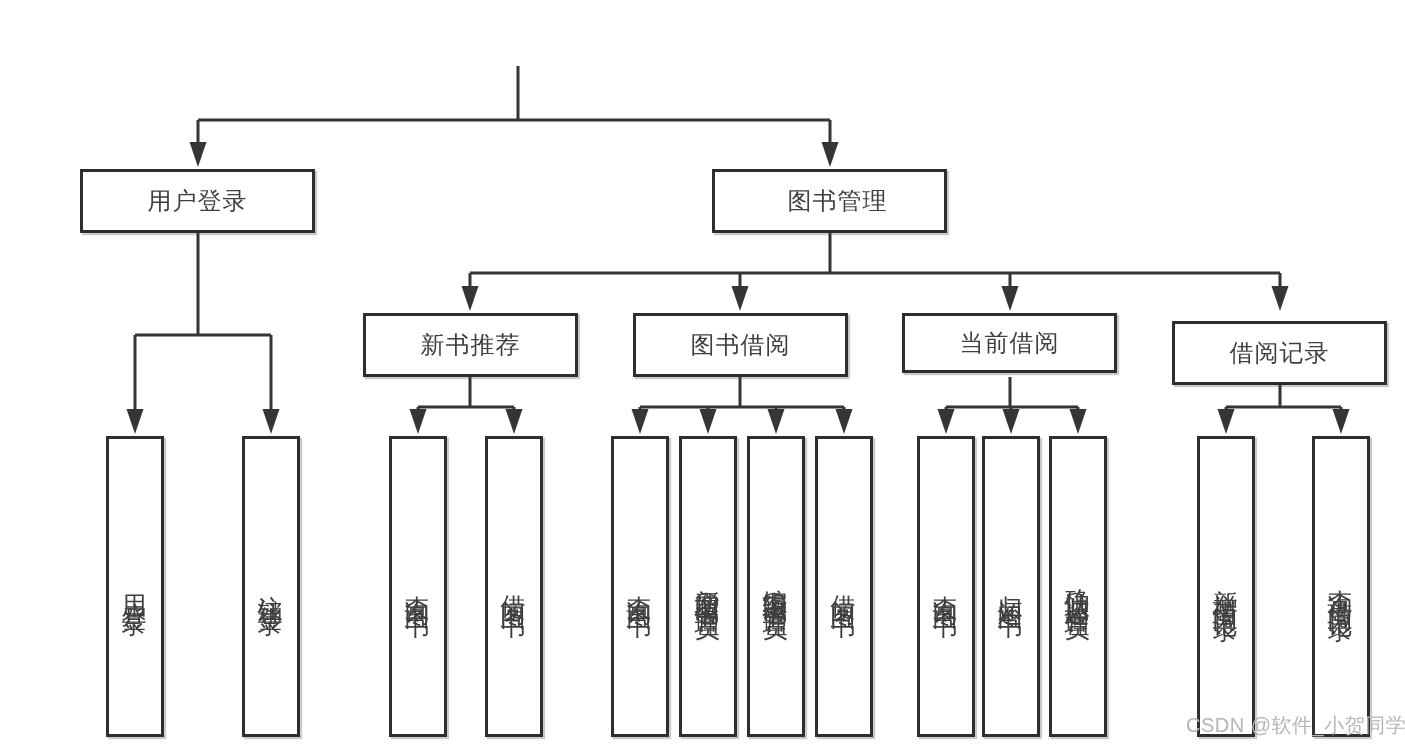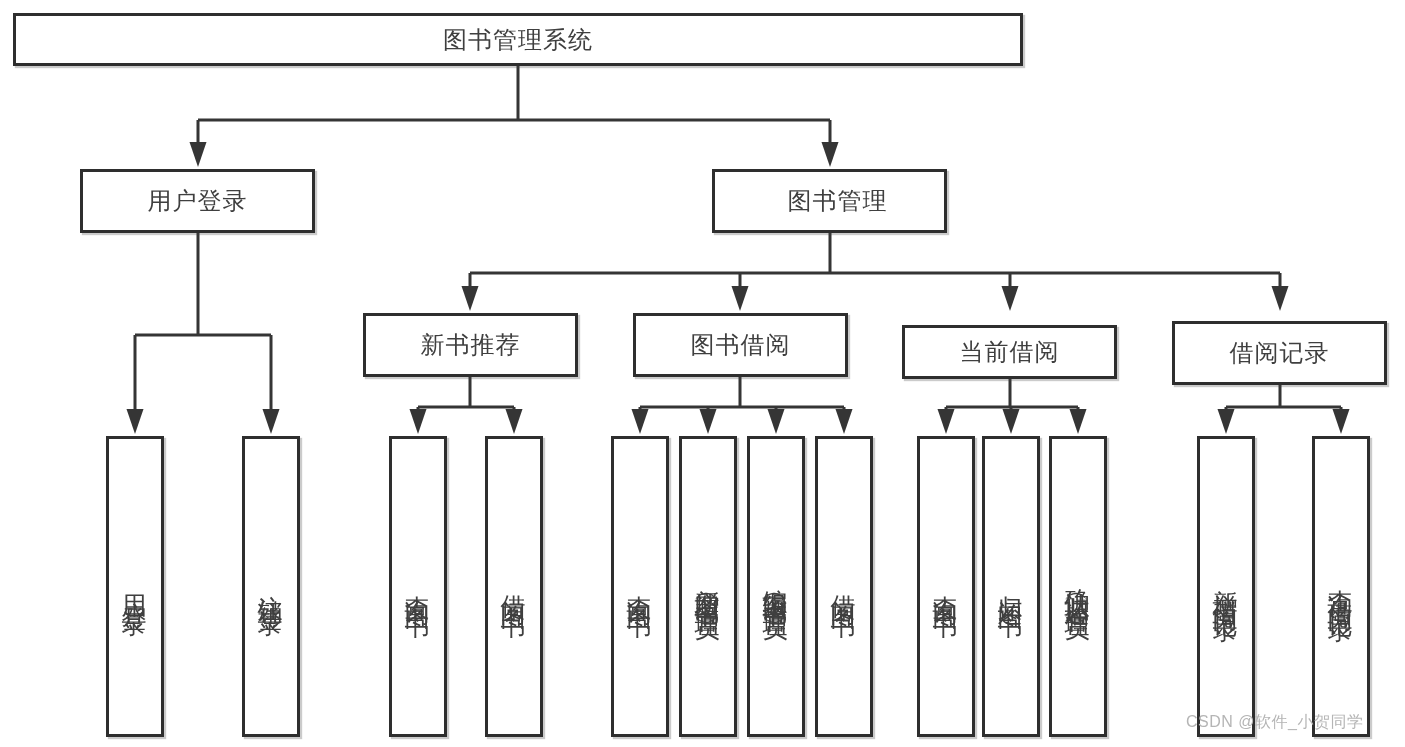--- a/index.html
+++ b/index.html
@@ -72,21 +72,21 @@
     writing-mode: vertical-rl;
     white-space: nowrap;
     font-size: 25px;
     letter-spacing: 6px;
     color: var(--text);
   }
   .watermark {
     position: absolute;
     left: 1186px;
     top: 712px;
-    font-size: 16px;
+    font-size: 20px;
     letter-spacing: 0.5px;
     color: var(--watermark);
     white-space: nowrap;
     z-index: 10;
   }
 </style>
 </head>
 <body>
 
 <div class="canvas">
@@ -134,38 +134,35 @@
       <path class="arrow" d="M1069.5 409 L1086.5 409 L1078 434 Z"></path>
     </g>
 
     <g>
       <path class="line" d="M1280 377 V407 M1226 407 H1341 M1226 407 V412 M1341 407 V412"></path>
       <path class="arrow" d="M1217.5 409 L1234.5 409 L1226 434 Z"></path>
       <path class="arrow" d="M1332.5 409 L1349.5 409 L1341 434 Z"></path>
     </g>
   </svg>
 
-  <div class="node" style="left:13px; top:13px; width:1010px; height:53px;">
-    <span class="hlabel">图书管理系统</span>
-  </div>
 
   <div class="node" style="left:80px; top:169px; width:235px; height:64px;">
     <span class="hlabel">用户登录</span>
   </div>
   <div class="node" style="left:712px; top:169px; width:235px; height:64px;padding-left:16px;">
     <span class="hlabel">图书管理</span>
   </div>
 
   <div class="node" style="left:363px; top:313px; width:215px; height:64px;">
     <span class="hlabel">新书推荐</span>
   </div>
   <div class="node" style="left:633px; top:313px; width:215px; height:64px;">
     <span class="hlabel">图书借阅</span>
   </div>
-  <div class="node" style="left:902px; top:313px; width:215px; height:54px;margin-top:12px;">
+  <div class="node" style="left:902px; top:313px; width:215px; height:60px;">
     <span class="hlabel">当前借阅</span>
   </div>
   <div class="node" style="left:1172px; top:313px; width:215px; height:64px;margin-top:8px;">
     <span class="hlabel">借阅记录</span>
   </div>
 
   <div class="leaf" style="left:106px; top:436px; width:58px; height:301px;">
     <span class="vlabel">用户登录</span>
   </div>
   <div class="leaf" style="left:242px; top:436px; width:58px; height:301px;">

